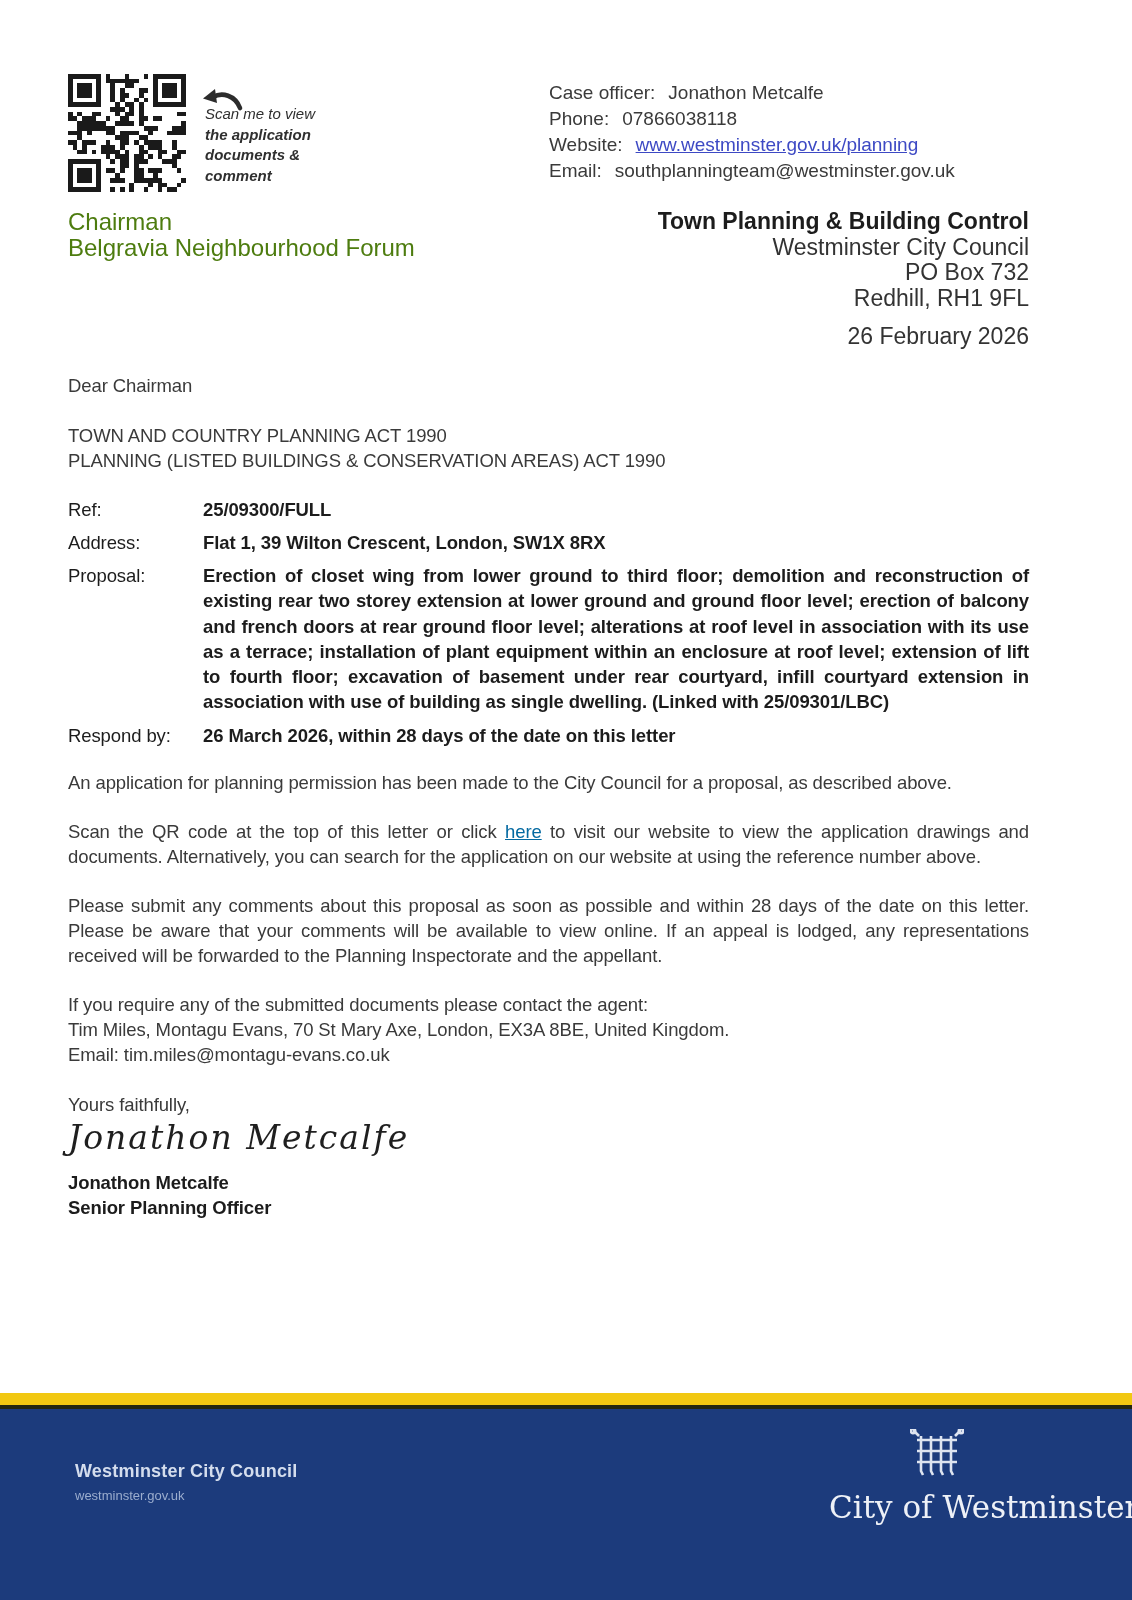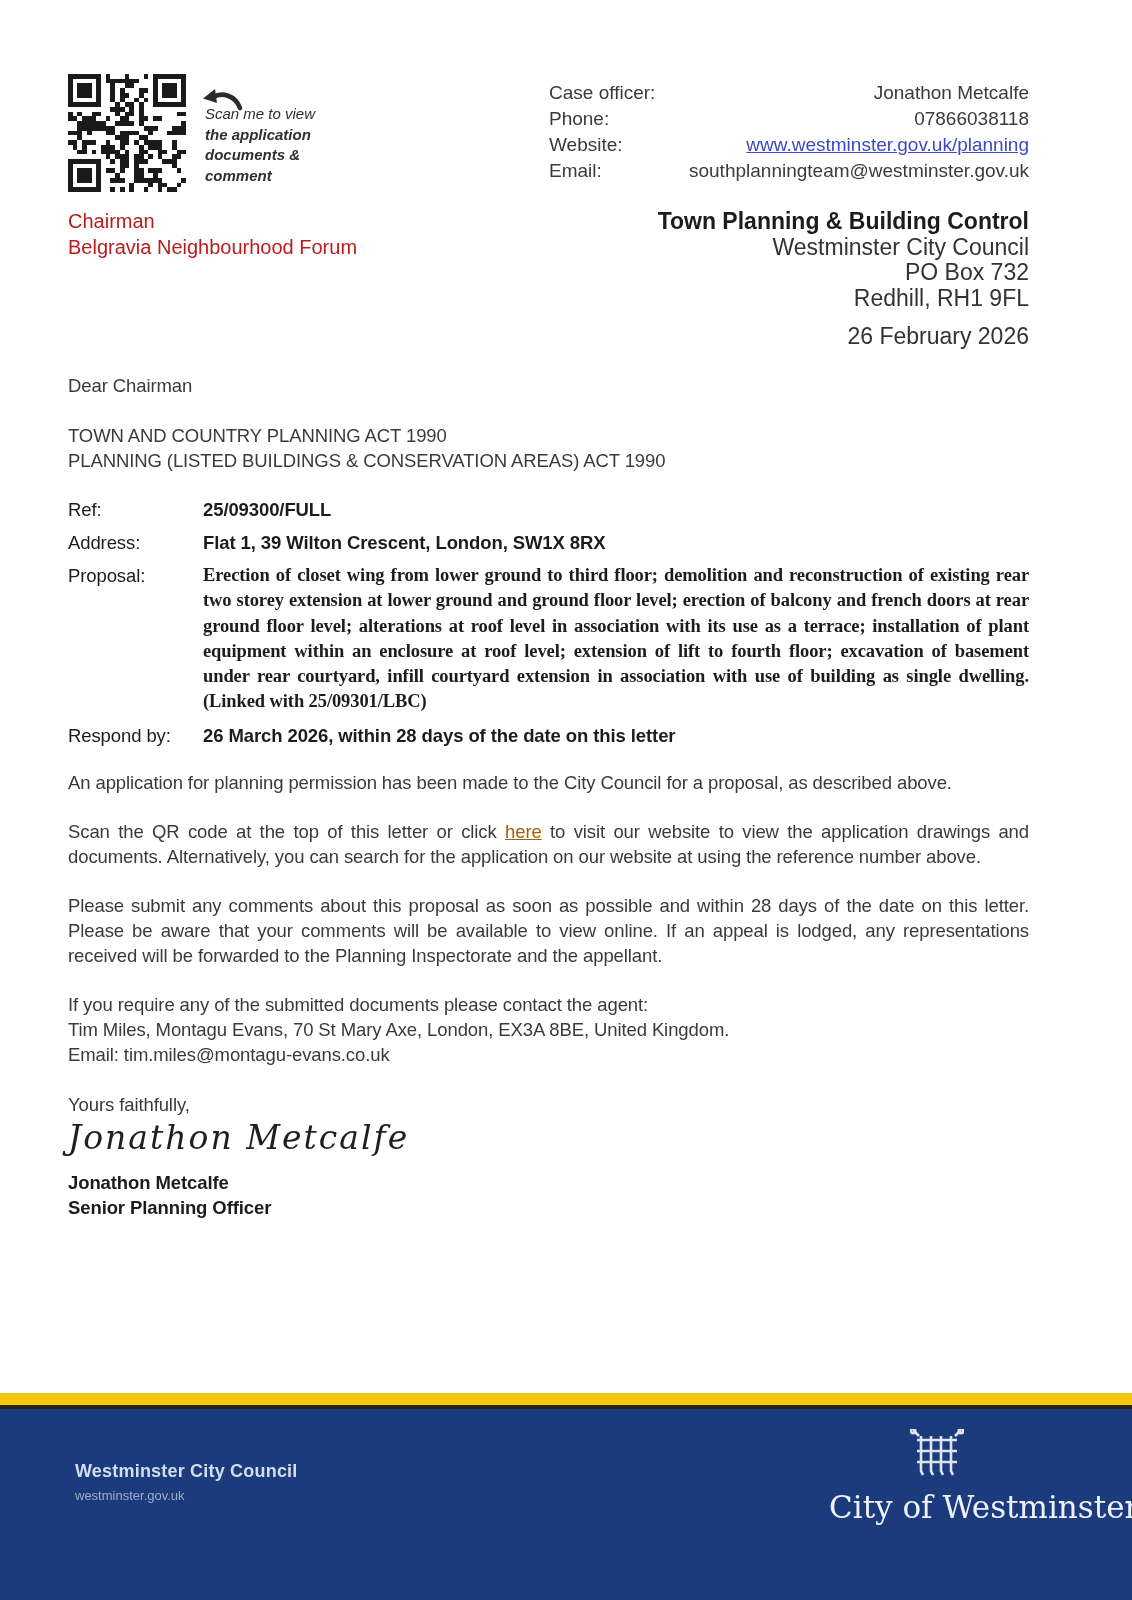--- a/index.html
+++ b/index.html
@@ -12,40 +12,40 @@
   
   .qr-block { position:absolute; left:68px; top:74px; width:118px; height:118px; }
   .qr-block svg { width:118px; height:118px; display:block; shape-rendering:crispEdges; }
   .scan-arrow { position:absolute; left:202px; top:86px; width:42px; height:26px; }
   .scan-caption {
     position:absolute; left:205px; top:104px; width:150px;
     font-size:15px; font-style:italic; line-height:20.5px; color:#2f2f2f;
   }
   .scan-caption .c-rest { font-weight:bold; }
   .contact-block { position:absolute; left:549px; top:80px; width:480px; font-size:19px; }
-  .contact-row { display:flex; justify-content:space-between; line-height:26px; }
+  .contact-row { display:flex; line-height:26px;gap:13px; }
   .contact-row .c-label { color:#3a3a3a; }
   .contact-row .c-value { color:#3a3a3a; text-align:right; }
   .contact-row .c-link { color:#3d49c4; text-decoration:underline; cursor:pointer; }
-  .recipient { position:absolute; left:68px; top:209px; font-size:20px; line-height:25.5px; color:#b91c1c; }
+  .recipient { position:absolute; left:68px; top:209px; font-size:24px; line-height:25.5px; color:#4d7c0f; }
   .sender-block { position:absolute; right:103px; top:209px; text-align:right; font-size:23px; line-height:25.5px; color:#333; }
   .sender-block .s-dept { font-weight:bold; color:#1c1c1c; }
   .sender-block .s-date { margin-top:13px; }
   
   .letter-body { position:absolute; left:68px; top:373px; width:961px; font-size:18.5px; line-height:25px; letter-spacing:-0.1px; color:#3a3a3a; }
   .salutation { margin-bottom:25px; }
   .acts { margin-bottom:24px; }
   .details { margin-bottom:22px; }
   .detail-row { display:flex; margin-bottom:8px; }
   .detail-row .dlabel { flex:0 0 135px; font-weight:normal; color:#1c1c1c; }
   .detail-row .dvalue { flex:1; font-weight:bold; color:#1c1c1c; }
-  .detail-row .justify { text-align:justify; line-height:25.3px;font-family:Liberation Serif, serif; }
+  .detail-row .justify { text-align:justify; line-height:25.3px; }
   .para { margin-bottom:24px; text-align:justify; }
   .para.single { text-align:left; white-space:nowrap; }
-  .inline-link { color:#a16207; text-decoration:underline; cursor:pointer; }
+  .inline-link { color:#0369a1; text-decoration:underline; cursor:pointer; }
   .agent-block { margin-bottom:25px; }
   .closing { margin-bottom:8px; }
   .signature {
     font-family:"DejaVu Serif", serif; font-style:italic;
     font-size:33px; letter-spacing:2px; color:#1f1f1f; margin-bottom:20px;
   }
   .signer { font-weight:bold; color:#1c1c1c; line-height:25px; }
   
   .footer { position:absolute; left:0; bottom:0; width:1132px; height:207px; }
   .footer .stripe-yellow { height:12px; width:100%; }

